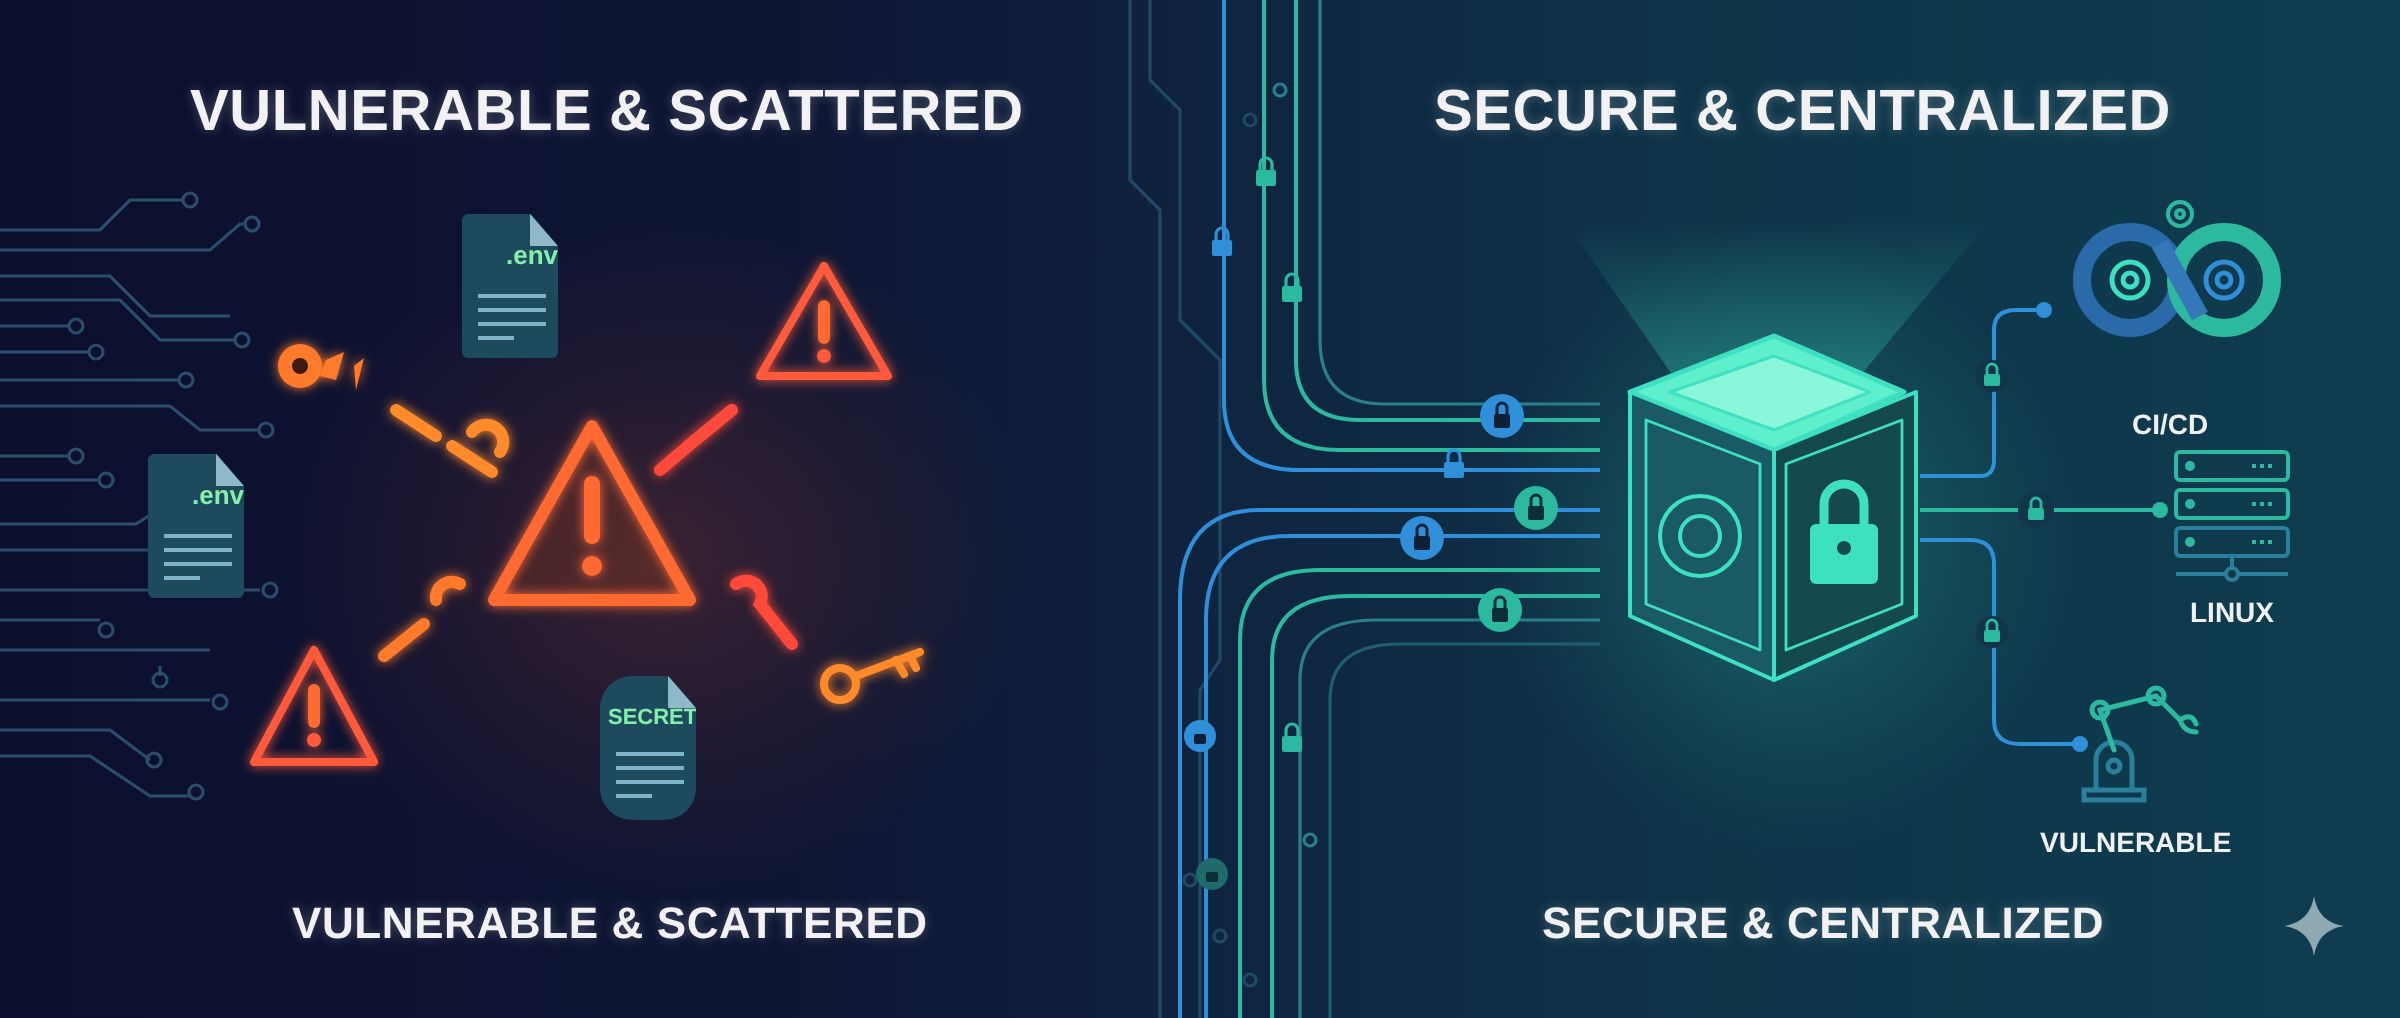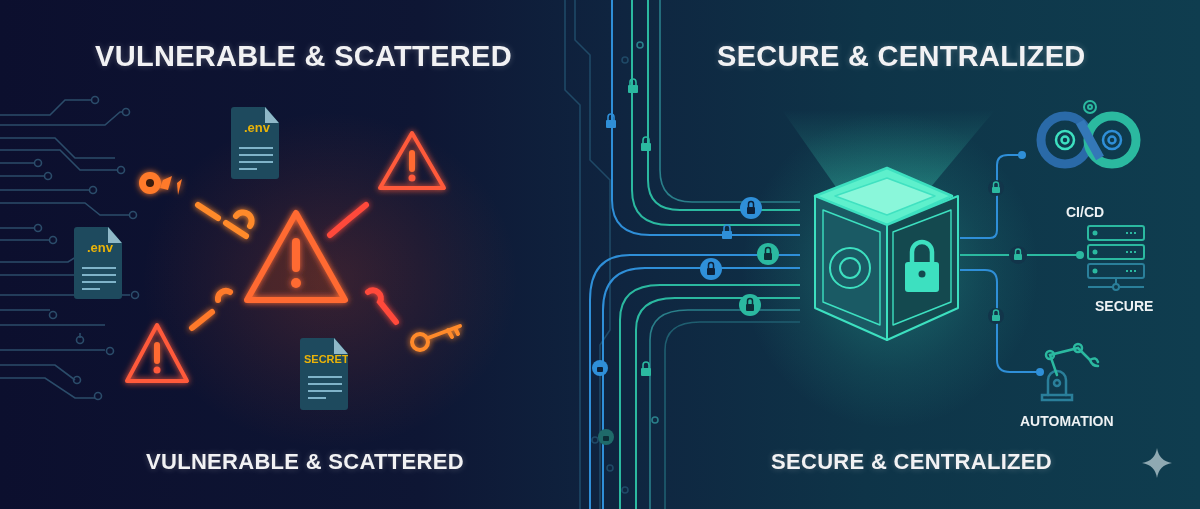--- a/index.html
+++ b/index.html
@@ -13,21 +13,21 @@
   .title{position:absolute;color:#f2f2f4;font-weight:bold;letter-spacing:0.3px;text-shadow:0 0 6px rgba(255,255,255,0.25);}
   .t-top-l{left:95px;top:40px;font-size:29px;}
   .t-top-r{left:717px;top:40px;font-size:29px;}
   .t-bot-l{left:146px;top:449px;font-size:22px;}
   .t-bot-r{left:771px;top:449px;font-size:22px;}
   .lbl{position:absolute;color:#eef2f4;font-weight:bold;font-size:14px;}
   svg{position:absolute;left:0;top:0;}
   .doc{position:absolute;width:48px;height:72px;background:#1e4a5e;border-radius:3px;
     clip-path:polygon(0 0,72% 0,100% 22%,100% 100%,0 100%);}
   .doc .fold{position:absolute;right:0;top:0;width:14px;height:16px;background:#8fb8c8;clip-path:polygon(0 0,100% 100%,0 100%);}
-  .doc .dtxt{position:absolute;left:4px;right:0;top:14px;text-align:center;color:#eab308;font-weight:bold;font-size:13px;line-height:14px;}
+  .doc .dtxt{position:absolute;left:4px;right:0;top:14px;text-align:right;color:#86efac;font-weight:bold;font-size:13px;line-height:14px;}
   .doc .ln{position:absolute;left:8px;height:2px;background:#7fb3c9;}
   .sparkle{position:absolute;left:1140px;top:446px;width:34px;height:34px;}
 </style>
 </head>
 <body>
 
 <div class="canvas">
   <div class="glow-l"></div>
   <div class="glow-r"></div>
 
@@ -281,34 +281,34 @@
       <div class="ln" style="top:61px;width:18px;"></div>
   </div>
   <div class="doc" style="left:74px;top:227px;">
     <div class="fold"></div>
     <div class="dtxt">.env</div>
     <div class="ln" style="top:40px;width:34px;"></div>
       <div class="ln" style="top:47px;width:34px;"></div>
       <div class="ln" style="top:54px;width:34px;"></div>
       <div class="ln" style="top:61px;width:18px;"></div>
   </div>
-  <div class="doc" style="left:300px;top:338px;">
+  <div class="doc" style="left:300px;top:338px;border-radius:16px;">
     <div class="fold"></div>
     <div class="dtxt" style="font-size:11px;">SECRET</div>
     <div class="ln" style="top:38px;width:34px;"></div>
       <div class="ln" style="top:45px;width:34px;"></div>
       <div class="ln" style="top:52px;width:34px;"></div>
       <div class="ln" style="top:59px;width:18px;"></div>
   </div>
 
   <div class="title t-top-l">VULNERABLE &amp; SCATTERED</div>
   <div class="title t-top-r">SECURE &amp; CENTRALIZED</div>
   <div class="title t-bot-l">VULNERABLE &amp; SCATTERED</div>
   <div class="title t-bot-r">SECURE &amp; CENTRALIZED</div>
 
   <div class="lbl" style="left:1066px;top:176px;margin-top:28px;">CI/CD</div>
-  <div class="lbl" style="left:1095px;top:298px;">SECURE</div>
-  <div class="lbl" style="left:1020px;top:413px;">AUTOMATION</div>
+  <div class="lbl" style="left:1095px;top:298px;">LINUX</div>
+  <div class="lbl" style="left:1020px;top:413px;">VULNERABLE</div>
 
   <svg class="sparkle" style="left:1140px;top:446px;" width="34" height="34" viewBox="0 0 34 34">
     <path d="M17 2 Q19 15 32 17 Q19 19 17 32 Q15 19 2 17 Q15 15 17 2 Z" fill="#8fa9b2"></path>
   </svg>
 </div>
 
 </body></html>

